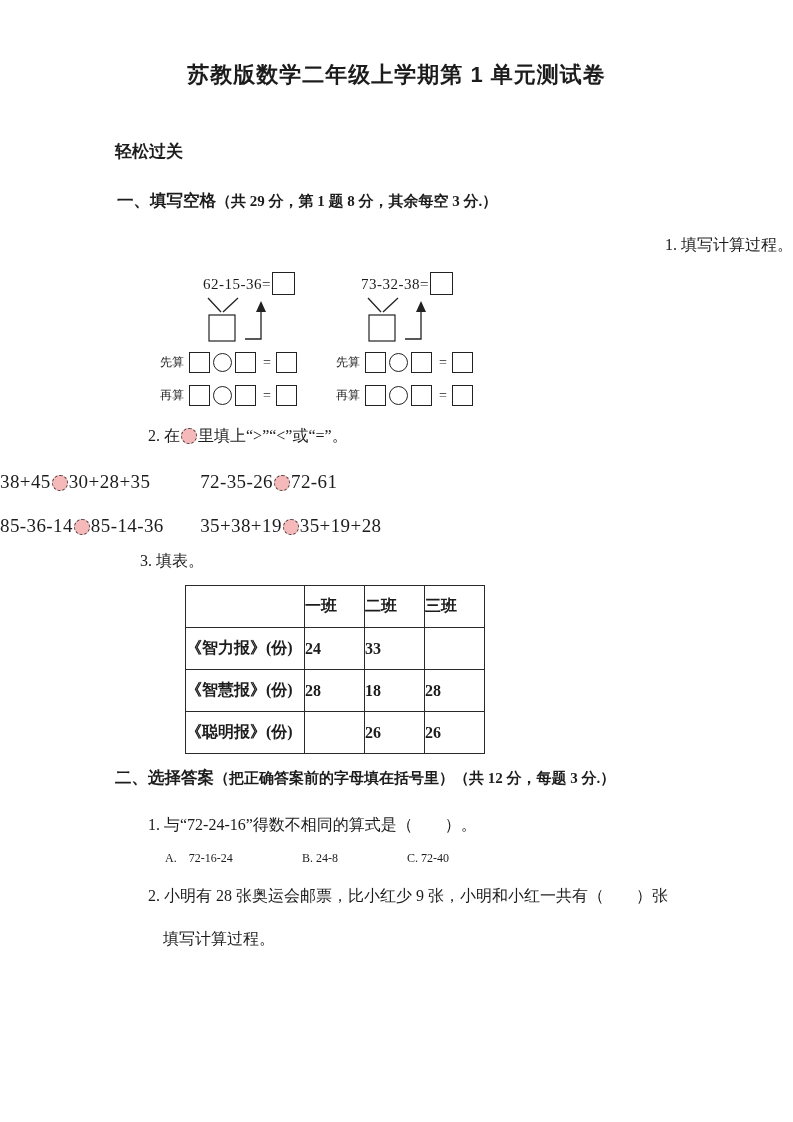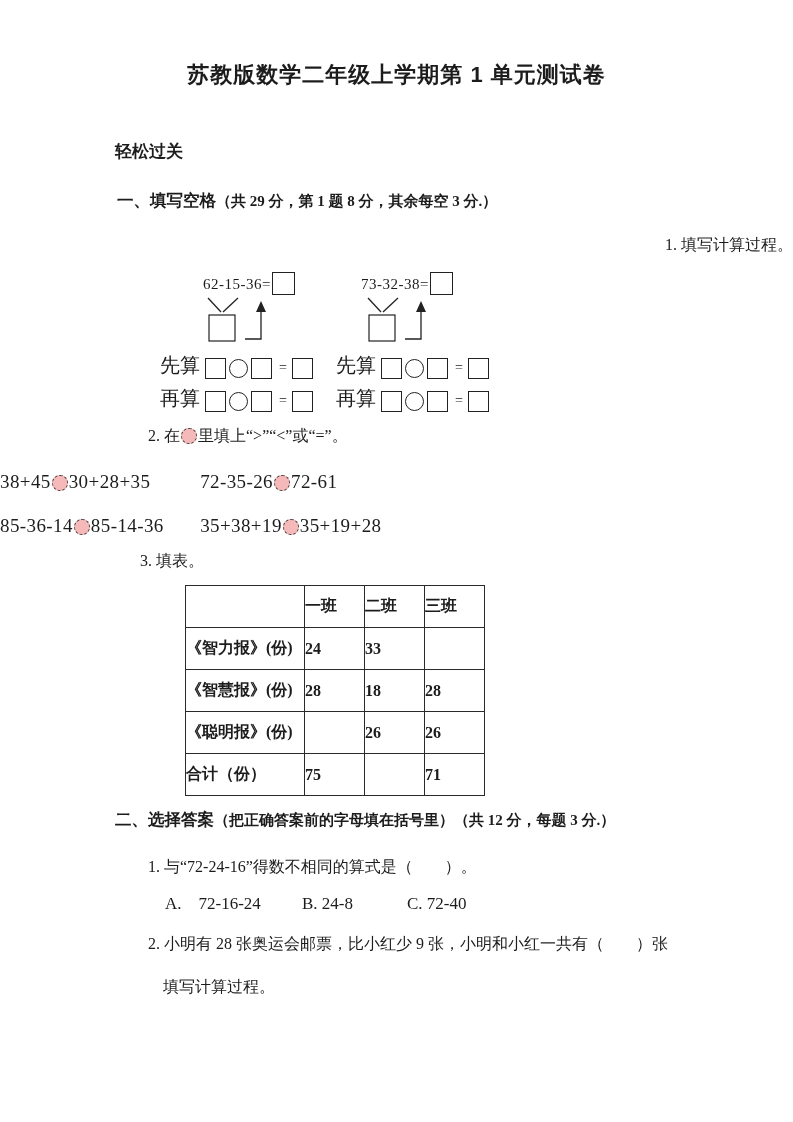--- a/index.html
+++ b/index.html
@@ -48,21 +48,21 @@
     border: 1px solid #222; vertical-align: -6px; margin-left: 1px;
     background: #fff;
   }
   .midsvg { display: block; margin-top: 2px; }
   .g1 .midsvg { margin-left: 42px; }
   .g2 .midsvg { margin-left: 26px; }
   .midsvg line, .midsvg polyline { stroke: #222; stroke-width: 1.3; fill: none; }
   .midsvg rect { fill: #ffffff; stroke: #222; stroke-width: 1.2; }
   .midsvg polygon { fill: #222; }
   .calc-row { white-space: nowrap; margin-top: 7px; height: 26px; }
-  .calc-lbl { font-size: 20px; margin-right: 4px; }
+  .calc-lbl { font-size: 12px; margin-right: 4px; }
   .sq {
     display: inline-block; width: 21px; height: 21px;
     border: 1px solid #222; vertical-align: middle; margin: 0 1px; background: #fff;
   }
   .circ {
     display: inline-block; width: 19px; height: 19px;
     border: 1px solid #222; border-radius: 50%;
     vertical-align: middle; margin: 0 2px; background: #fff;
   }
   .eqsign { font-size: 14px; margin: 0 4px 0 6px; vertical-align: middle; }
@@ -85,21 +85,21 @@
   }
   .fill-table td, .fill-table th {
     border: 1.5px solid #2a2a2a; text-align: left;
     font-weight: bold; height: 42px; padding: 0;
   }
   .col-label { width: 119px; }
   .col-val { width: 60px; }
 
   
   .s2-q1 { margin: 26px 0 0 148px; }
-  .opt-row { margin: 14px 0 2px 165px; font-size: 17px; white-space: nowrap; }
+  .opt-row { margin: 14px 0 2px 165px; font-size: 12px; white-space: nowrap; }
   .opt-a { display: inline-block; width: 137px; }
   .opt-b { display: inline-block; width: 105px; }
   .s2-q2-l1 { margin: 19px 0 0 148px; }
   .s2-q2-l2 { margin: 22px 0 0 163px; }
 </style>
 </head>
 <body>
 
 <div class="page">
 
@@ -196,26 +196,20 @@
       <td>28</td>
       <td>18</td>
       <td>28</td>
     </tr>
     <tr>
       <td>《聪明报》(份)</td>
       <td></td>
       <td>26</td>
       <td>26</td>
     </tr>
-    <tr>
-      <td>合计（份）</td>
-      <td>75</td>
-      <td></td>
-      <td>71</td>
-    </tr>
   </tbody>
     </table>
 
   <div class="sec-head s2-head"><span>二、选择答案</span><span class="sec-note">（把正确答案前的字母填在括号里）</span><span class="sec-note">（共 12 分，每题 3 分.）</span></div>
 
   <div class="q-label s2-q1">1. 与“72-24-16”得数不相同的算式是（　　）。</div>
 
   <div class="opt-row">
     <span class="opt-a">A.　72-16-24</span><span class="opt-b">B. 24-8</span><span>C. 72-40</span>
   </div>

